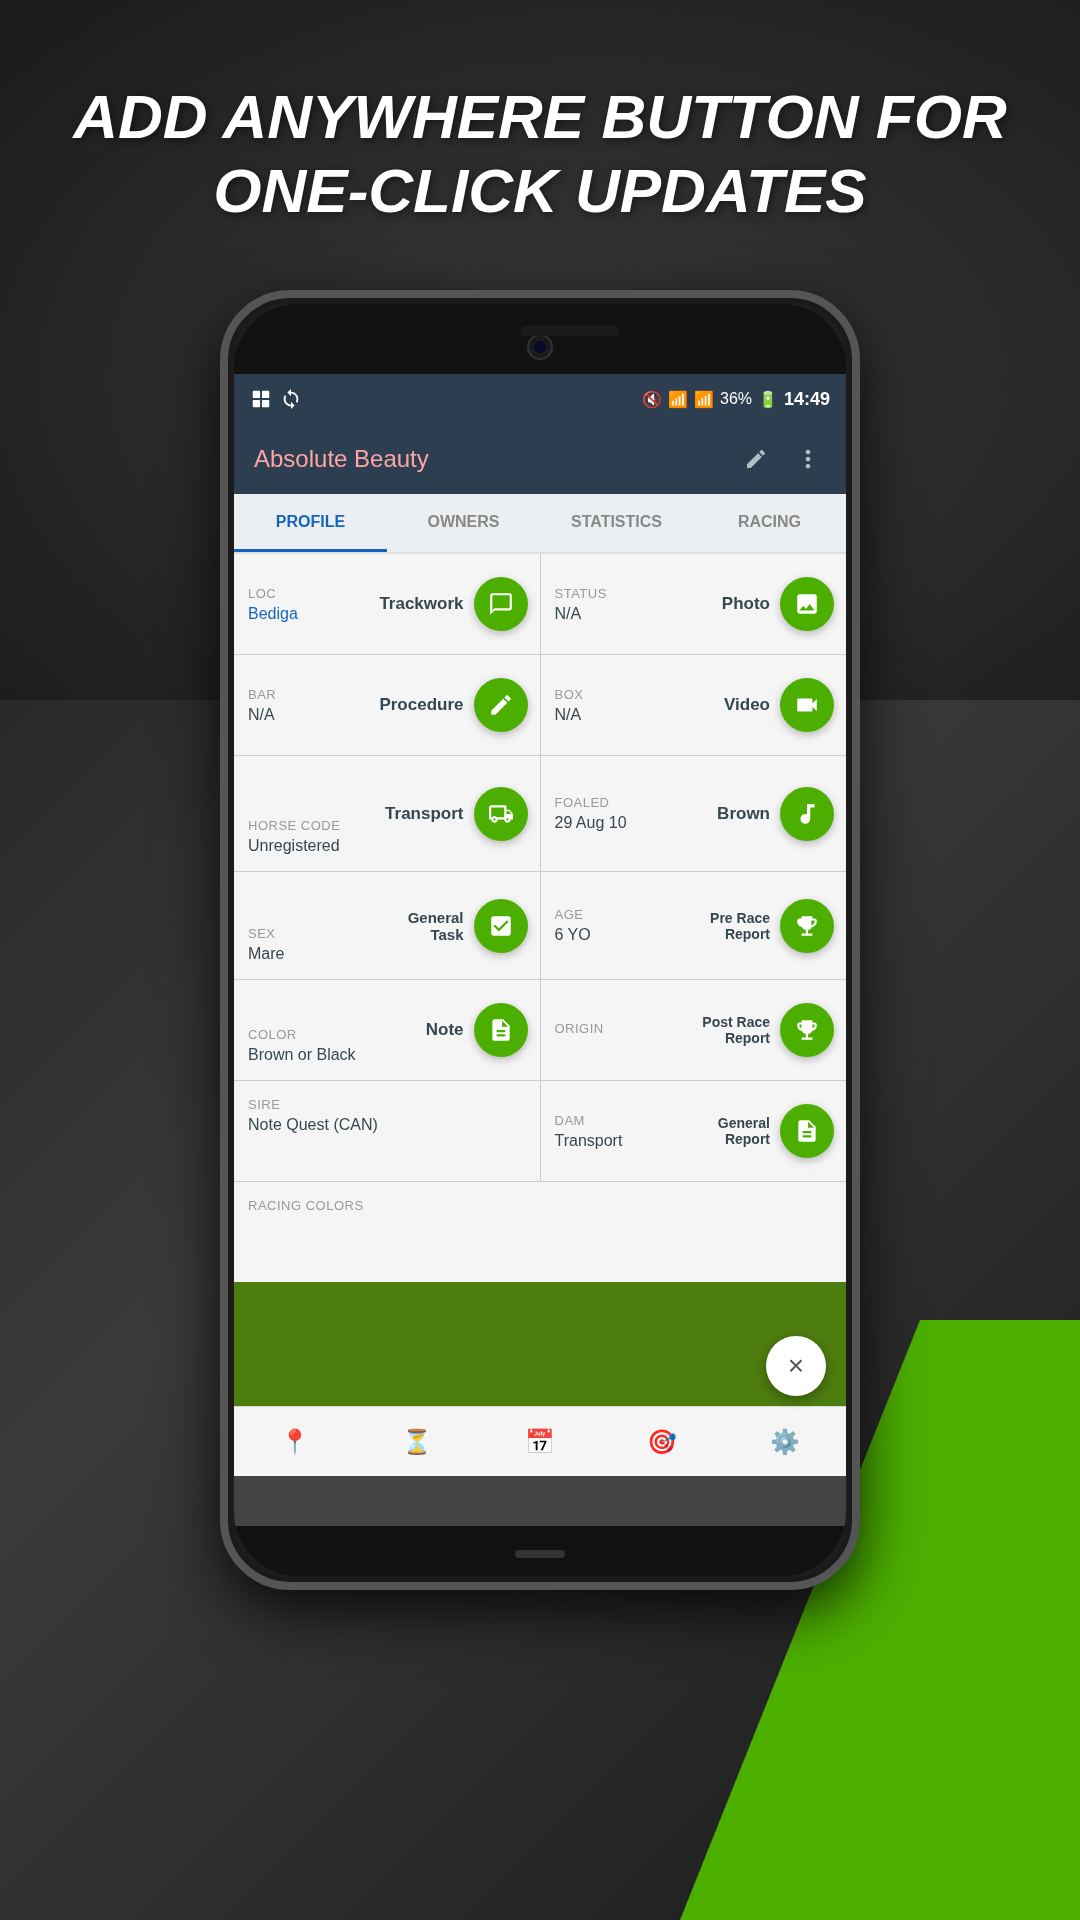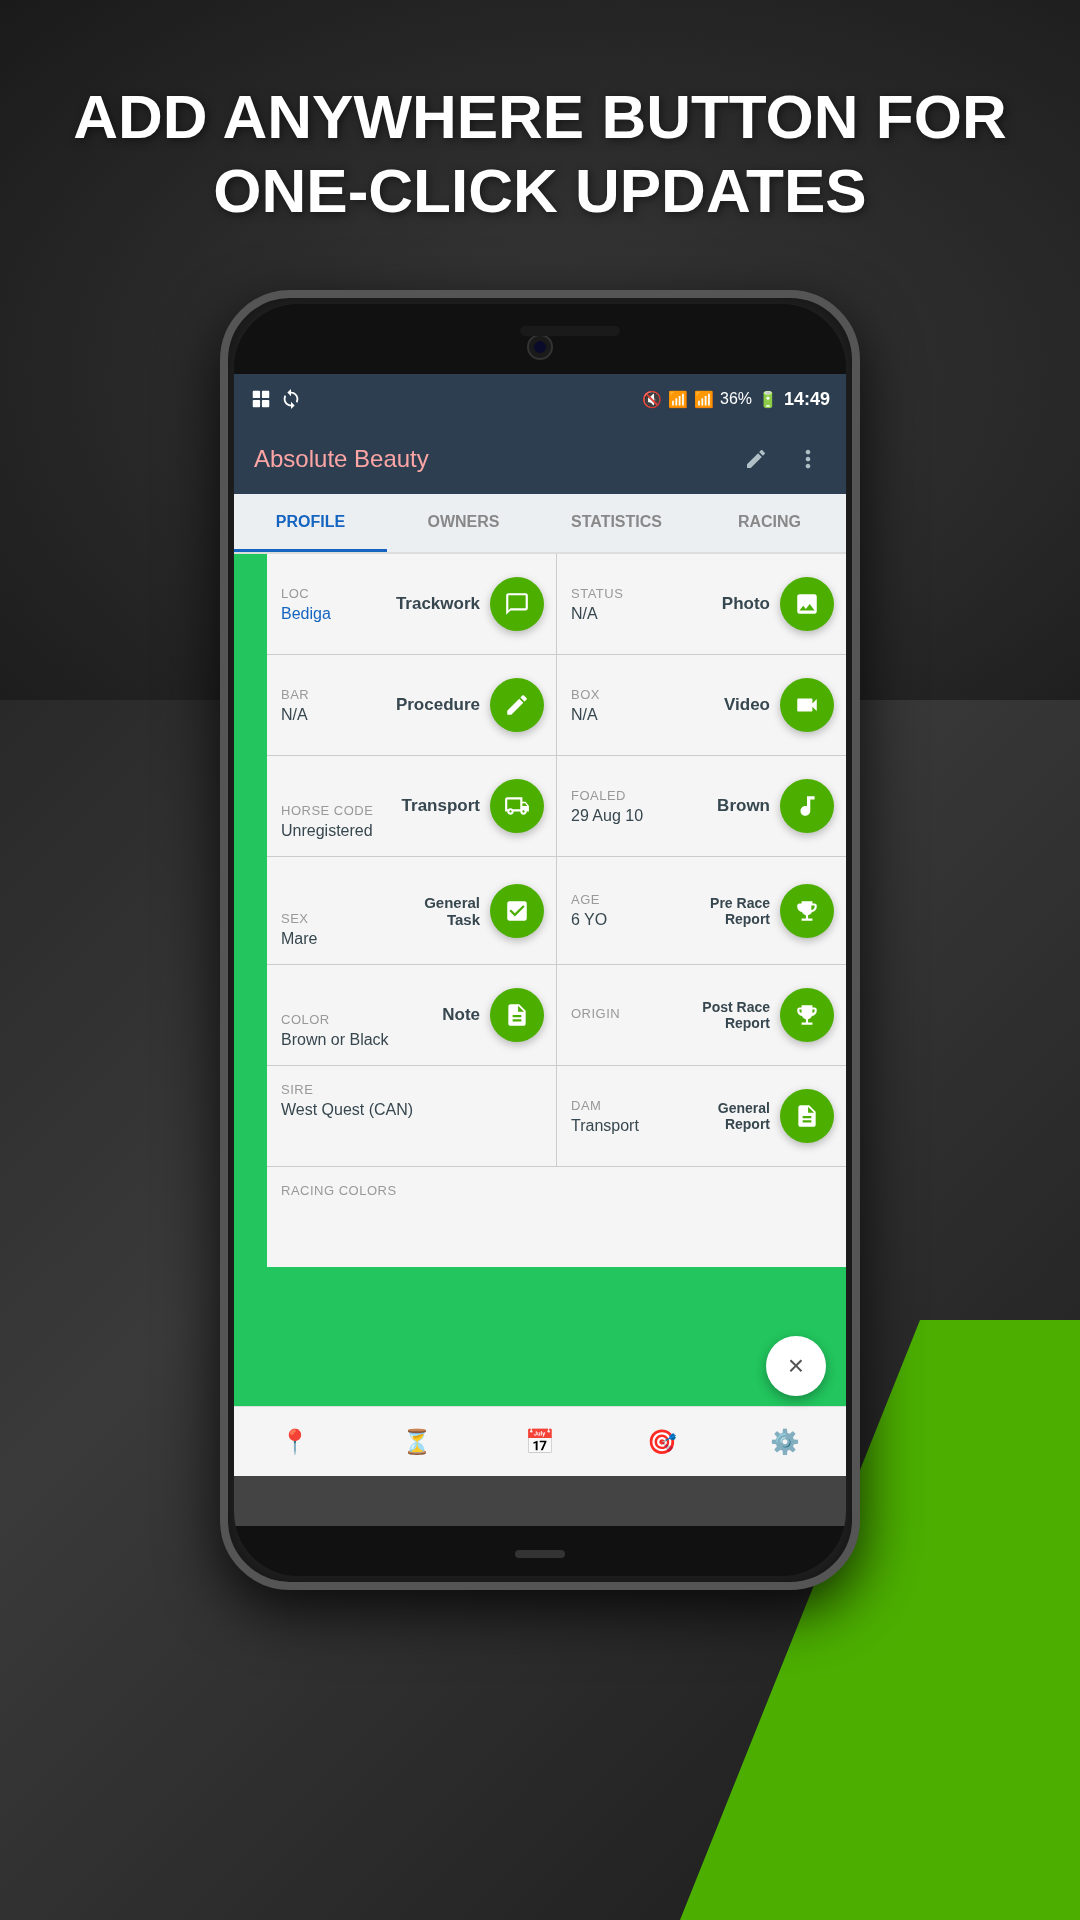--- a/index.html
+++ b/index.html
@@ -36,20 +36,21 @@
       top: 80px;
       left: 0; right: 0;
       text-align: center;
       color: white;
       font-size: 62px;
       font-weight: 900;
       line-height: 1.2;
       z-index: 10;
       text-shadow: 2px 2px 8px rgba(0,0,0,0.5);
       padding: 0 60px;
+      font-style: italic;
     }
 
     
     .green-accent {
       position: absolute;
       bottom: 0;
       right: 0;
       width: 400px;
       height: 600px;
       background: #4caf00;
@@ -227,24 +228,23 @@
       text-align: center;
     }
 
     .tab.active {
       color: #1565c0;
       border-bottom: 3px solid #1565c0;
     }
 
     
     .content {
-      background: #22c55e;
+      background: #4d7c0f;
       overflow-y: auto;
       height: calc(100% - 180px - 70px);
-      padding-left: 33px;
     }
 
     
     .grid {
       display: grid;
       grid-template-columns: 1fr 1fr;
       gap: 1px;
       background: #ccc;
     }
 
@@ -477,21 +477,21 @@
             <div class="cell-value">N/A</div>
             <div class="action-btn">
               <svg width="26" height="26" viewBox="0 0 24 24" fill="white">
                   <path d="M17 10.5V7c0-.55-.45-1-1-1H4c-.55 0-1 .45-1 1v10c0 .55.45 1 1 1h12c.55 0 1-.45 1-1v-3.5l4 4v-11l-4 4z"></path>
                 </svg>
             </div>
           </div>
 
           <div class="cell-with-action">
             <div class="action-label">Transport</div>
-            <div class="cell-label" style="margin-top:30px;">HORSE CODE</div>
+            <div class="cell-label" style="margin-top:46px;">HORSE CODE</div>
             <div class="cell-value">Unregistered</div>
             <div class="action-btn">
               <svg width="26" height="26" viewBox="0 0 24 24" fill="white">
                   <path d="M20 8h-3V4H3c-1.1 0-2 .9-2 2v11h2c0 1.66 1.34 3 3 3s3-1.34 3-3h6c0 1.66 1.34 3 3 3s3-1.34 3-3h2v-5l-3-4zm-.5 1.5l1.96 2.5H17V9.5h2.5zM6 18c-.55 0-1-.45-1-1s.45-1 1-1 1 .45 1 1-.45 1-1 1zm2.22-3c-.55-.61-1.33-1-2.22-1s-1.67.39-2.22 1H3V6h12v9H8.22zM18 18c-.55 0-1-.45-1-1s.45-1 1-1 1 .45 1 1-.45 1-1 1z"></path>
                 </svg>
             </div>
           </div>
 
           <div class="cell-with-action">
             <div class="cell-label">FOALED</div>
@@ -543,21 +543,21 @@
             <div class="cell-value"></div>
             <div class="action-btn">
               <svg width="26" height="26" viewBox="0 0 24 24" fill="white">
                   <path d="M19 5h-2V3H7v2H5c-1.1 0-2 .9-2 2v1c0 2.55 1.92 4.63 4.39 4.94.63 1.5 1.98 2.63 3.61 2.96V19H7v2h10v-2h-4v-3.1c1.63-.33 2.98-1.46 3.61-2.96C19.08 12.63 21 10.55 21 8V7c0-1.1-.9-2-2-2zM5 8V7h2v3c-1.1 0-2-.9-2-2zm14 0c0 1.1-.9 2-2 2V7h2v1z"></path>
                 </svg>
             </div>
           </div>
 
           <div class="cell">
             <div class="cell-label">SIRE</div>
-            <div class="cell-value">West Quest (CAN)</div>
+            <div class="cell-value">Note Quest (CAN)</div>
           </div>
 
           <div class="cell-with-action">
             <div class="cell-label">DAM</div>
             <div class="action-label" style="font-size:14px;right:76px;text-align:right;width:120px;">General<br>Report</div>
             <div class="cell-value">Transport</div>
             <div class="action-btn">
               <svg width="26" height="26" viewBox="0 0 24 24" fill="white">
                   <path d="M14 2H6c-1.1 0-1.99.9-1.99 2L4 20c0 1.1.89 2 1.99 2H18c1.1 0 2-.9 2-2V8l-6-6zm2 16H8v-2h8v2zm0-4H8v-2h8v2zm-3-5V3.5L18.5 9H13z"></path>
                 </svg>

